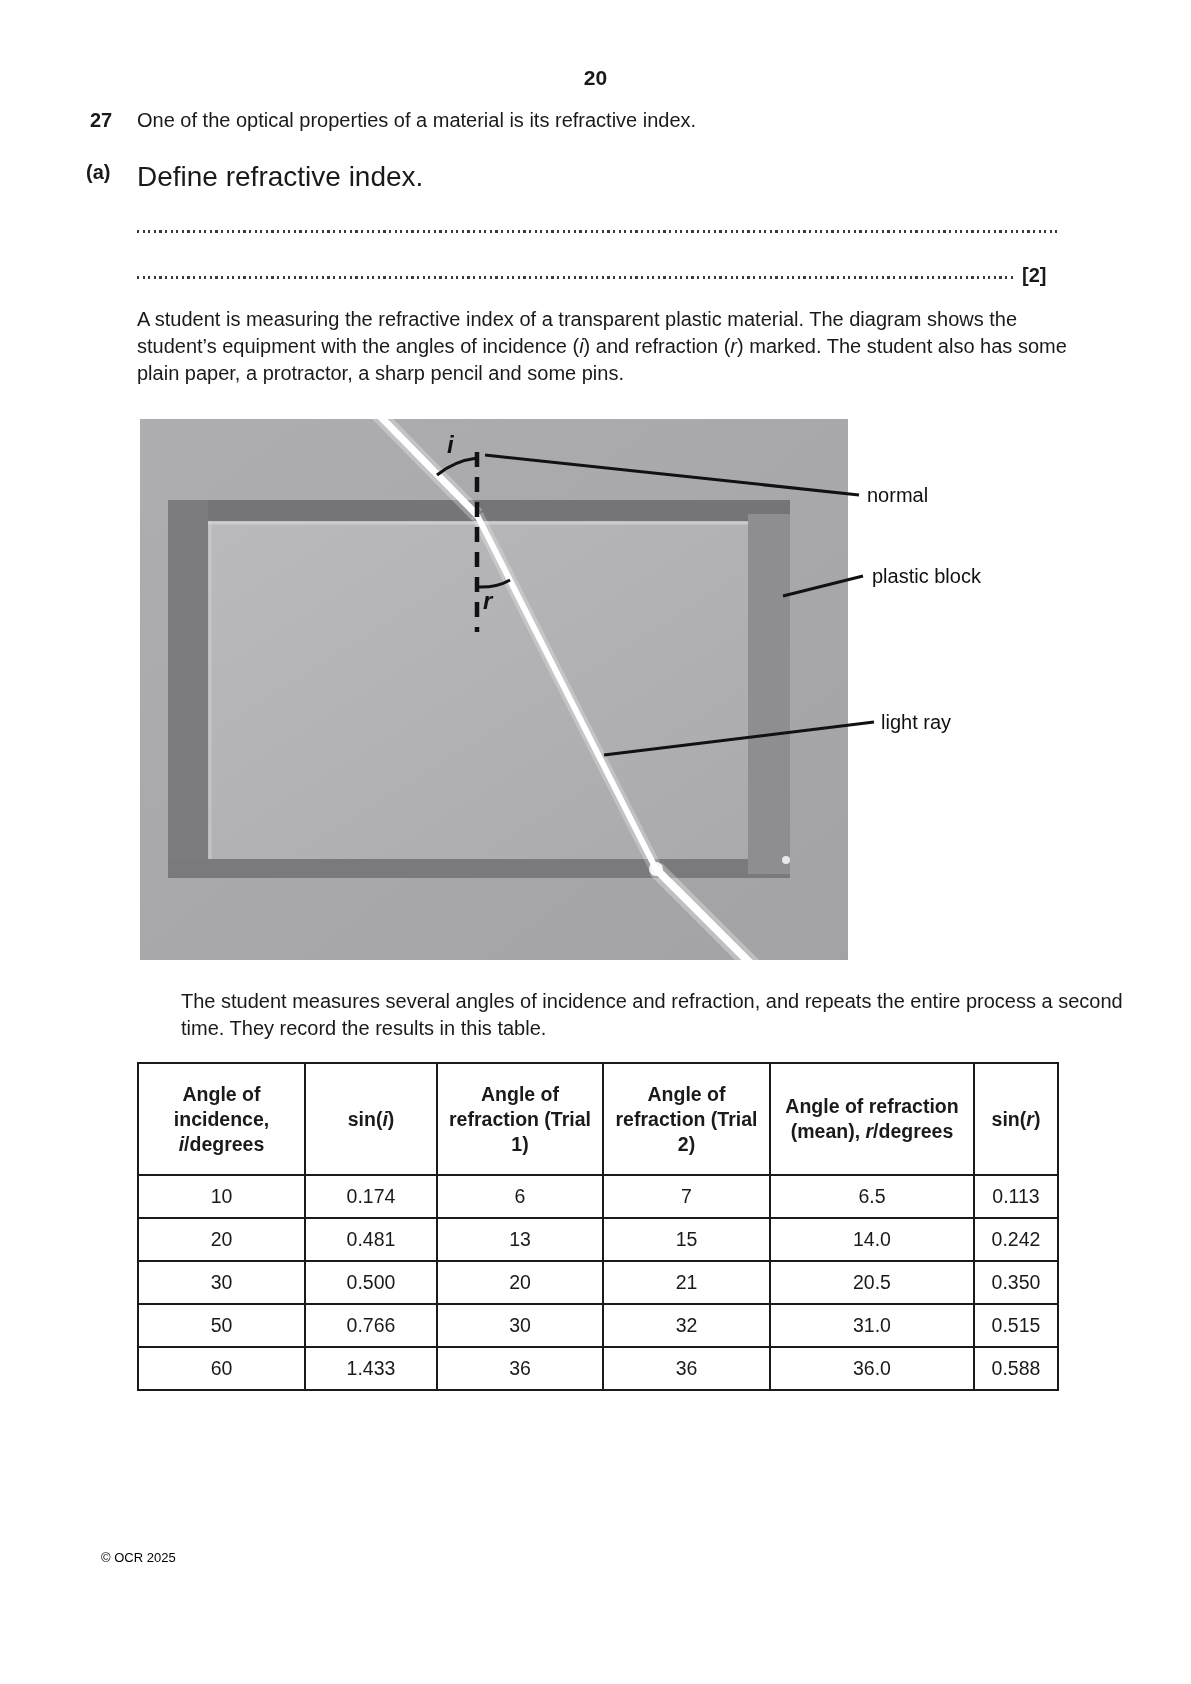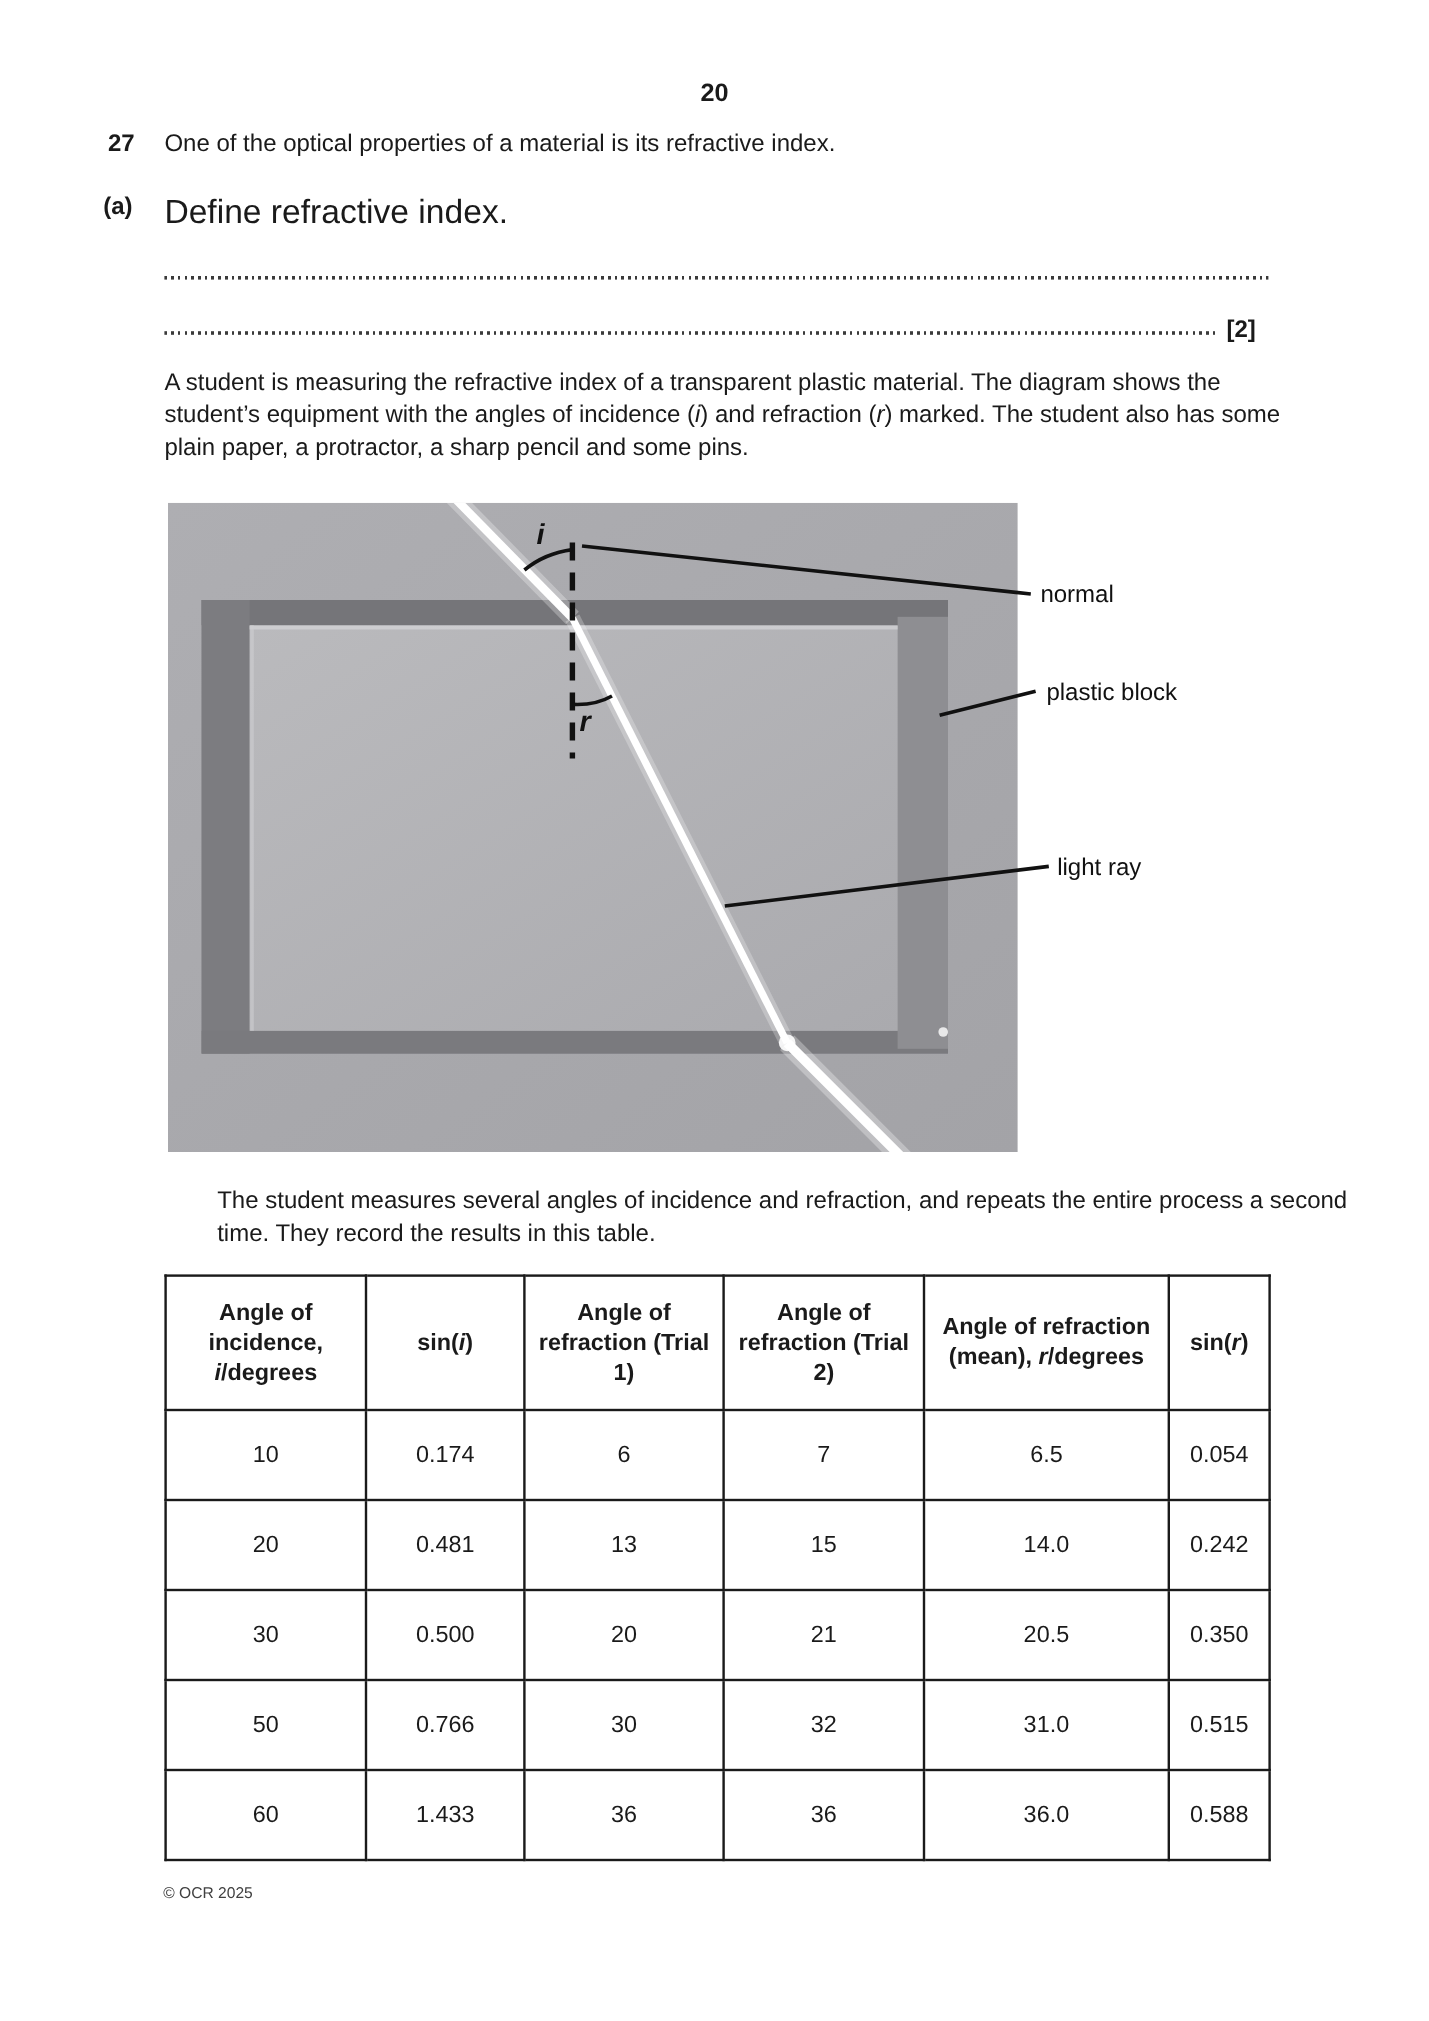--- a/index.html
+++ b/index.html
@@ -24,25 +24,25 @@
   }
   #answer-line-1{top:230px;left:137px;width:920px;}
   #answer-line-2{top:276px;left:137px;width:878px;}
   #marks-a{top:264px;left:1022px;font-size:20px;font-weight:bold;}
   #para1{top:306px;left:137px;width:956px;}
   #figure{top:419px;left:137px;}
   svg text{font-family:"Liberation Sans",sans-serif;}
   #para2{top:988px;left:137px;width:956px;margin-left:44px;}
   #results-table{top:1062px;left:137px;border-collapse:collapse;table-layout:fixed;width:920px;}
   #results-table th,#results-table td{
-    border:2px solid #1a1a1a;text-align:center;vertical-align:middle;padding:16px;
+    border:2px solid #1a1a1a;text-align:center;vertical-align:middle;padding:0;
   }
   #results-table th{height:110px;font-size:19.5px;font-weight:bold;line-height:25px;padding:0 8px;}
   #results-table td{height:41px;font-size:19.5px;font-weight:normal;}
-  #footer{top:1550px;left:136px;font-size:13px;color:#404040;margin-top:20px;}
+  #footer{top:1550px;left:101px;font-size:13px;color:#000000;}
 </style>
 </head>
 <body>
 
 <div id="page-number" class="abs">20</div>
 
 <div id="q-row" class="abs">
   <span class="qnum">27</span>
   <span class="qtext"><span>One of the optical properties of a material is its </span><span class="bold">refractive index</span><span>.</span></span>
 </div>
@@ -137,21 +137,21 @@
     <th><span>Angle of refraction (Trial 2)</span><span class="it"></span><span></span></th>
     <th><span>Angle of refraction (mean), </span><span class="it">r</span><span>/degrees</span></th>
     <th><span>sin(</span><span class="it">r</span><span>)</span></th>
   </tr>
   <tr>
     <td>10</td>
     <td>0.174</td>
     <td>6</td>
     <td>7</td>
     <td>6.5</td>
-    <td>0.054</td>
+    <td>0.113</td>
   </tr>
   <tr>
     <td>20</td>
     <td>0.481</td>
     <td>13</td>
     <td>15</td>
     <td>14.0</td>
     <td>0.242</td>
   </tr>
   <tr>

